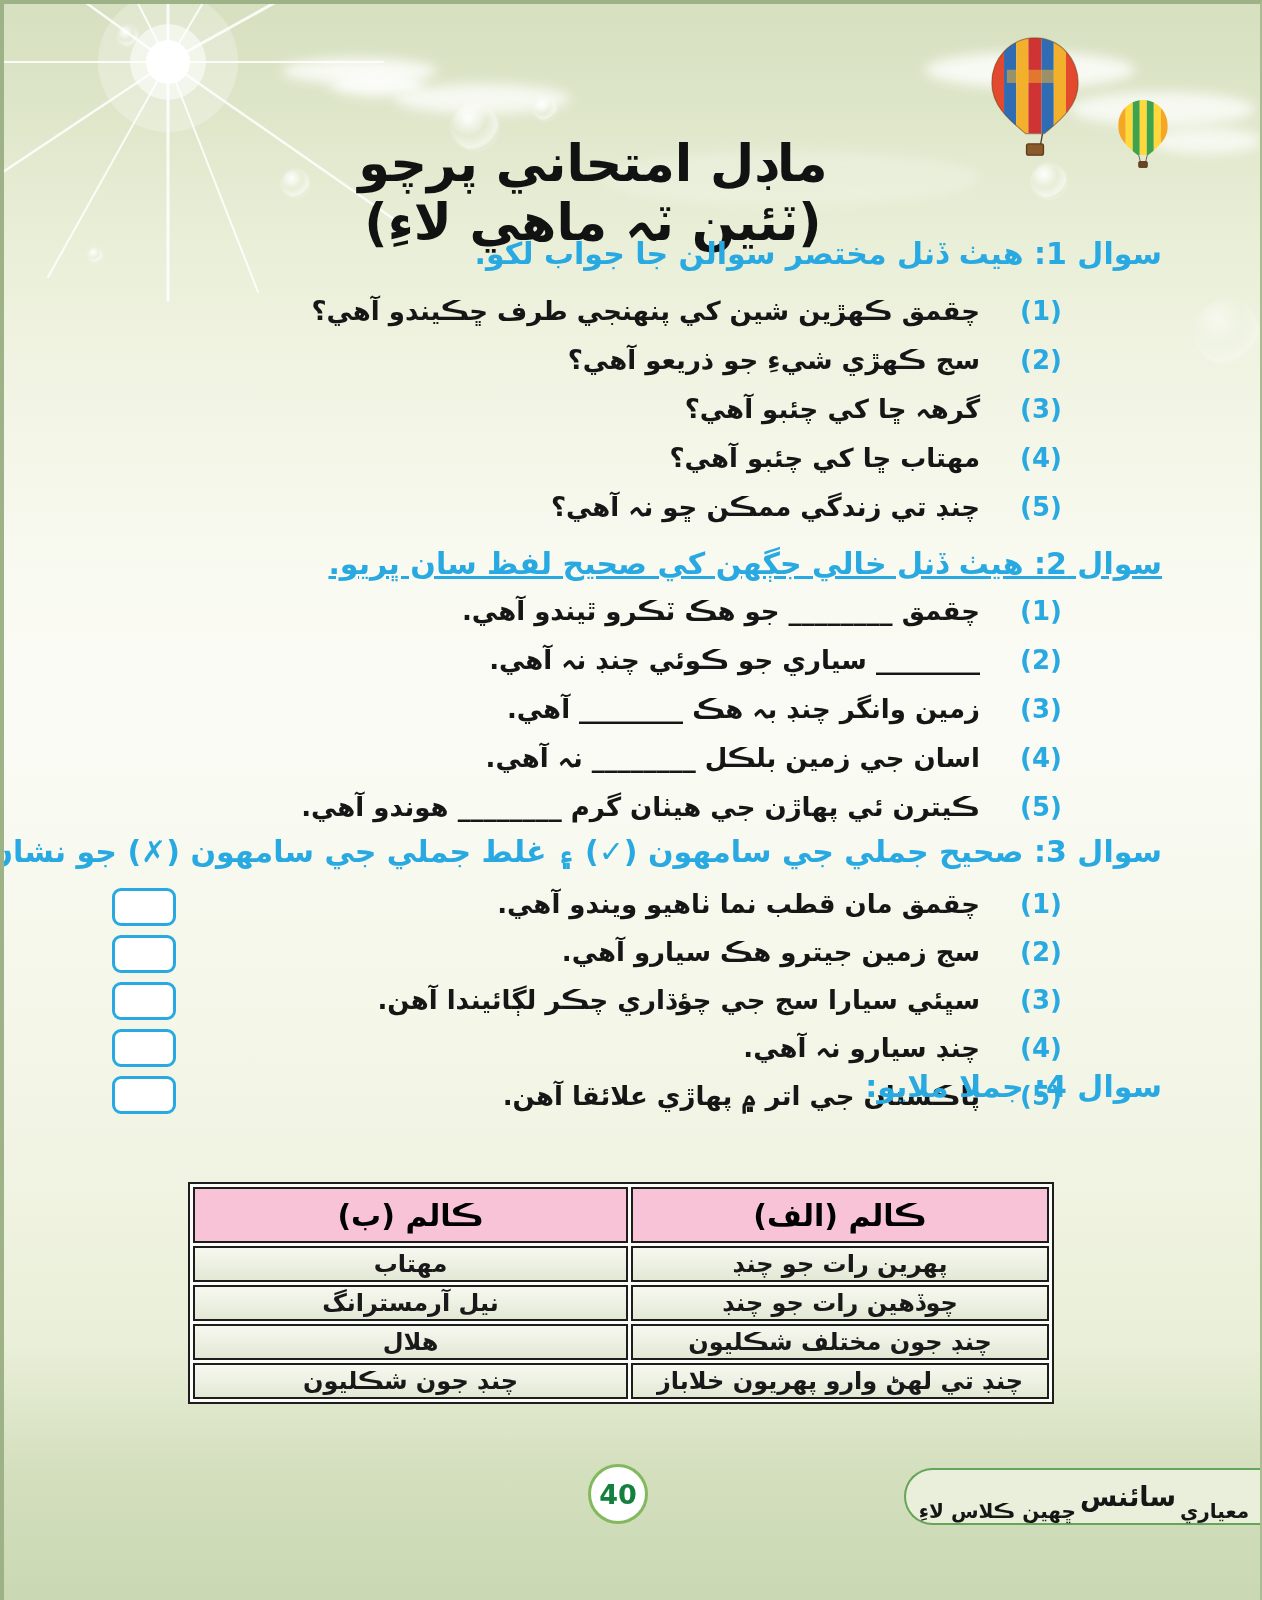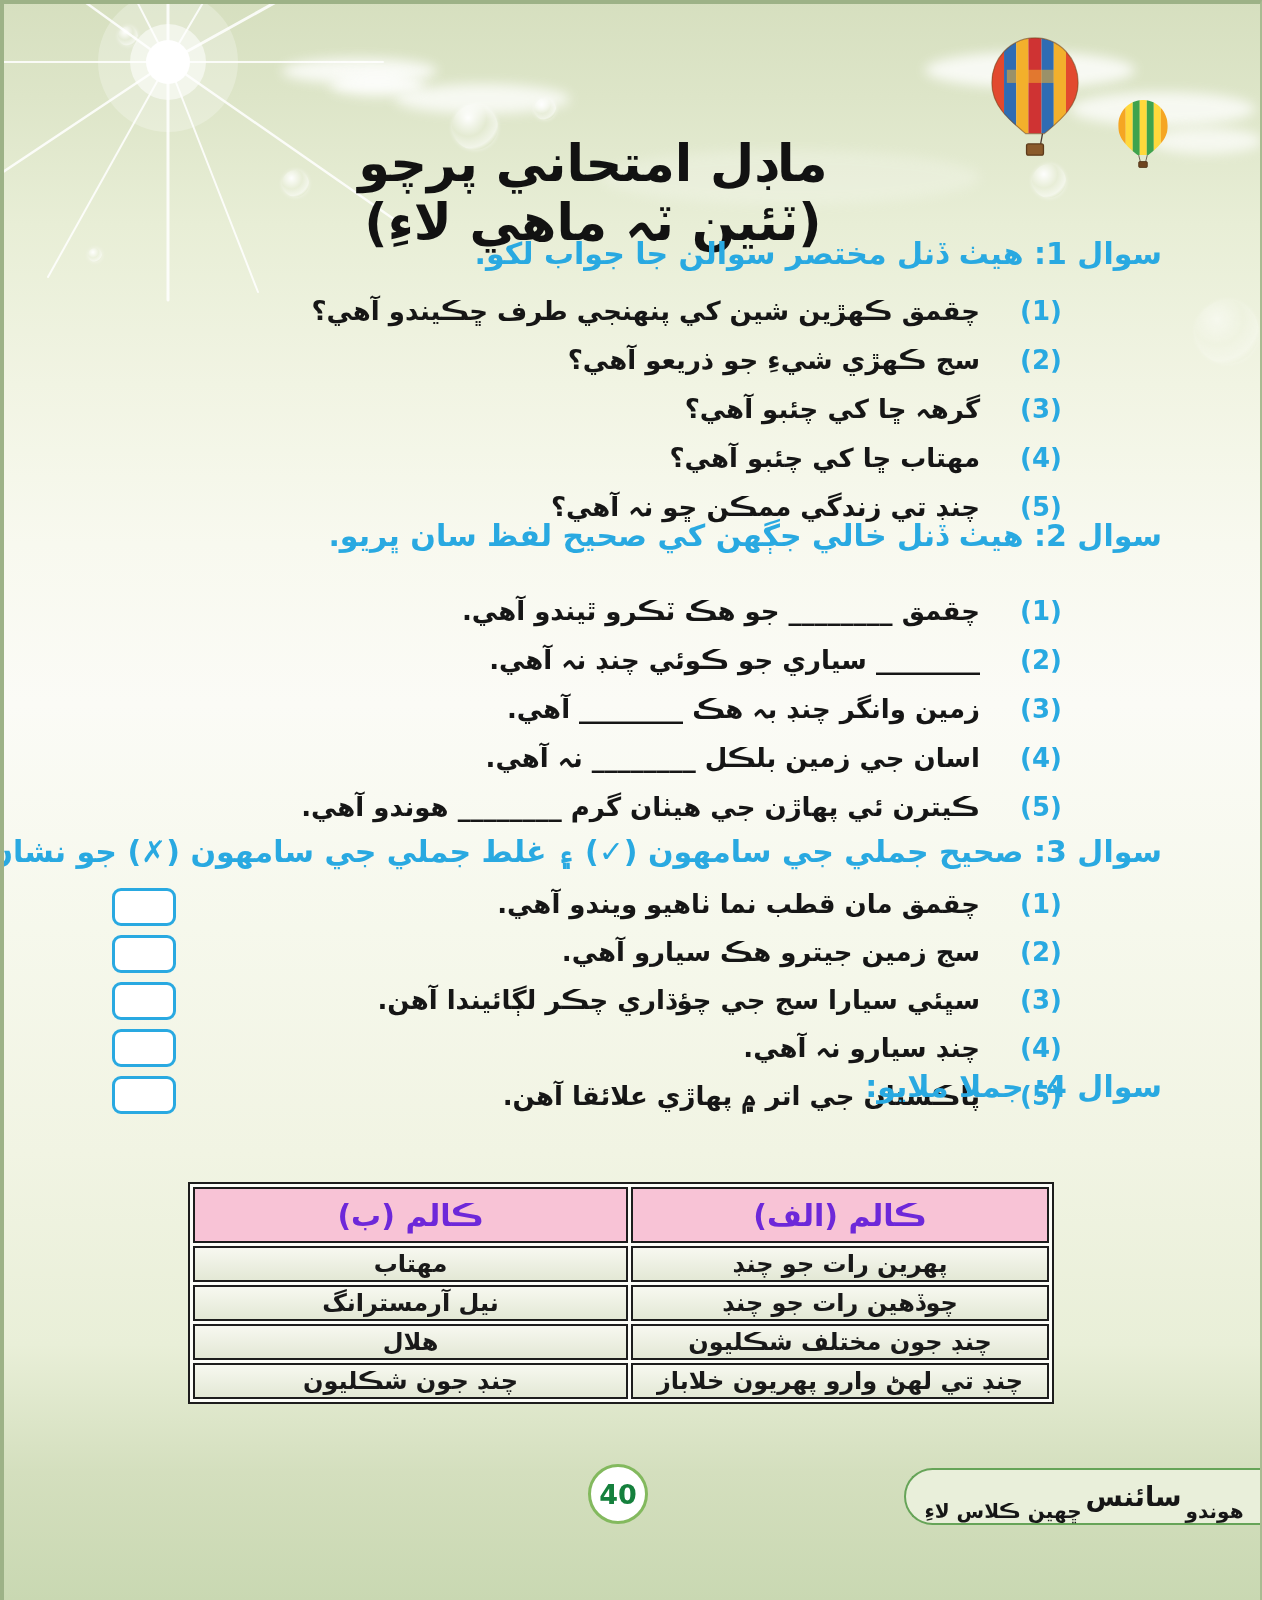--- a/index.html
+++ b/index.html
@@ -21,41 +21,41 @@
   .bubble{ position:absolute; border-radius:50%;
     background:radial-gradient(circle at 35% 30%, rgba(255,255,255,.95) 0%, rgba(255,255,255,.12) 42%,
       rgba(255,255,255,.55) 68%, rgba(255,255,255,.05) 76%);
     box-shadow:0 0 4px rgba(255,255,255,.5); }
 
   
   .title{ position:absolute; top:134px; left:323px; width:540px; margin:0;
     text-align:center; direction:rtl; font-size:51px; font-weight:bold; color:#121212; }
   .q-heading{ position:absolute; right:100px; direction:rtl; white-space:nowrap;
     color:#29a9e1; font-weight:bold; font-size:30px; }
-  #q1h{ top:236px; } #q2h{ top:518px; } #q3h{ top:834px; } #q4h{ top:1069px; }
+  #q1h{ top:236px; } #q2h{ top:546px;text-decoration:underline; } #q3h{ top:834px; } #q4h{ top:1069px; }
 
   
   .items{ position:absolute; right:198px; direction:rtl; }
   #q1-items{ top:286px; } #q2-items{ top:586px; } #q3-items{ top:880px; }
   .item{ display:flex; align-items:center; height:49px; }
   #q3-items .item{ height:48px; }
   .num{ color:#29a9e1; font-size:26px; font-weight:bold; min-width:46px; text-align:center; margin-left:38px; }
   .txt{ font-size:26px; font-weight:bold; color:#161616; white-space:nowrap; }
 
   
   .checkbox-col{ position:absolute; left:112px; top:888px; }
   .checkbox{ width:64px; height:38px; border:3px solid #29a9e1; border-radius:9px;
     background:#ffffff; margin-bottom:9px; }
 
   
   .match-table-wrap{ position:absolute; left:188px; top:1182px; width:866px; }
   table.match{ width:100%; border-collapse:separate; border-spacing:3px;
     background:#fcfdf8; border:2px solid #1d1d1d; direction:rtl; }
   table.match th, table.match td{ border:2px solid #1d1d1d; text-align:center; direction:rtl; }
-  table.match th{ height:56px; background:#f8c3d6; font-size:30px; font-weight:bold; color:#6d28d9; }
+  table.match th{ height:56px; background:#f8c3d6; font-size:30px; font-weight:bold; color:#000000; }
   table.match td{ height:36px; font-size:24px; font-weight:bold; color:#191919;
     background:linear-gradient(180deg,#f7f8f0 0%, #e3e8d5 100%); }
   table.match .col-a{ width:49%; } table.match .col-b{ width:51%; }
 
   
   .page-circle{ position:absolute; left:588px; top:1464px; width:60px; height:60px;
     border-radius:50%; background:#fff; border:3px solid #83b95e;
     display:flex; align-items:center; justify-content:center;
     font-size:27px; font-weight:bold; color:#15803d; }
   .footer-badge{ position:absolute; right:0; top:1468px; width:358px; height:57px;
@@ -254,18 +254,18 @@
       <tr>
         <td>چنڊ تي لهڻ وارو پهريون خلاباز</td>
         <td>چنڊ جون شڪليون</td>
       </tr>
     </tbody>
   </table>
 </div>
 
 <div class="page-circle">40</div>
 <div class="footer-badge">
-  <span class="b-pre">هوندو </span>
+  <span class="b-pre">معياري </span>
   <span class="b-bold">سائنس</span>
   <span class="b-suf"> ڇهين ڪلاس لاءِ</span>
 </div>
 
 <div class="frame"></div>
 
 </body></html>

